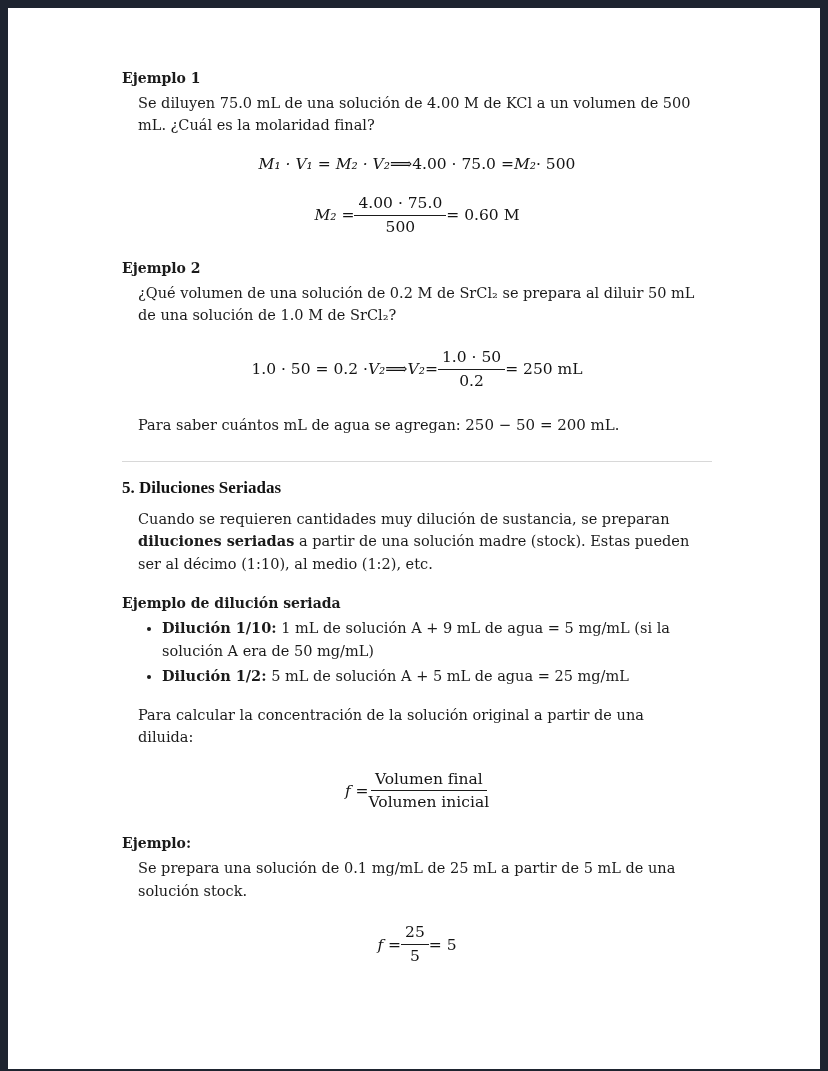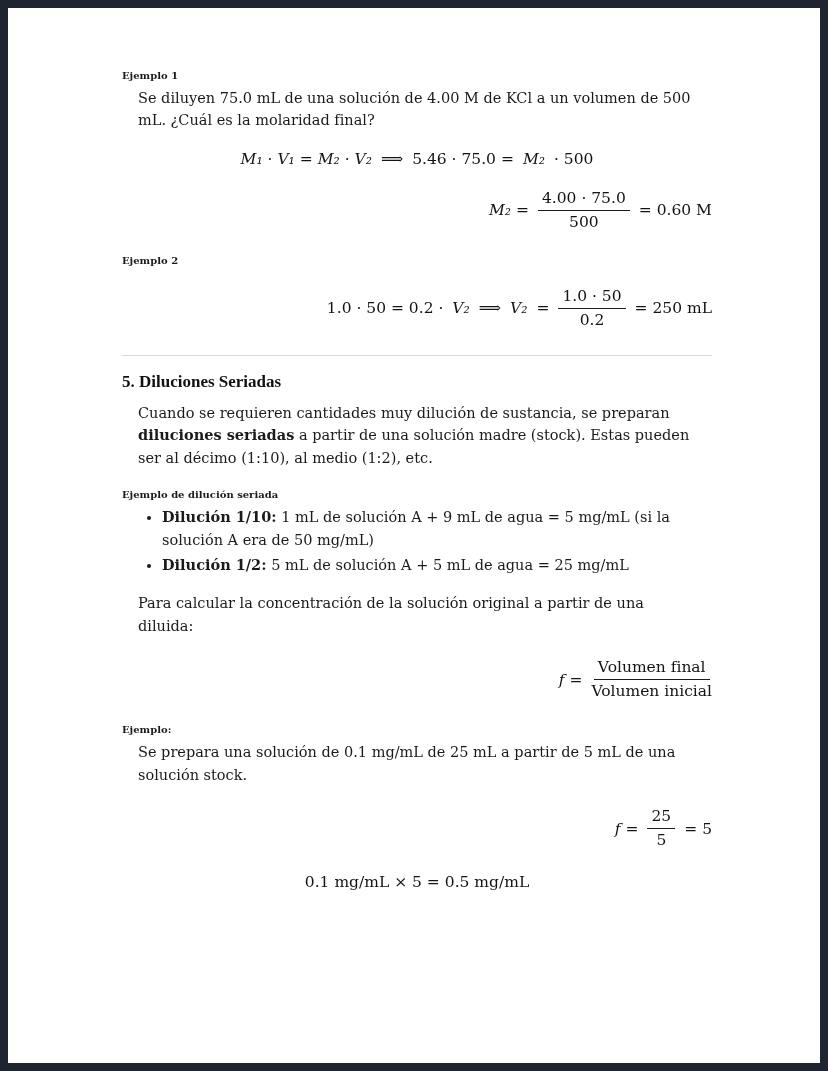--- a/index.html
+++ b/index.html
@@ -21,47 +21,46 @@
   .content { width: 590px; }
 
   h2.section-heading {
     font-size: 17px;
     font-weight: 700;
     margin: 16px 0 10px;
     color: #111;
     font-family: Liberation Serif, serif;
   }
   h3.example-heading {
-    font-size: 10px;
+    font-size: 14px;
     font-weight: 700;
     margin: 20px 0 6px;
   }
   h3.first { margin-top: 0; }
   p.body-text {
     font-size: 14.5px;
     line-height: 1.55;
     margin: 0 16px 10px;
   }
   hr.rule {
     border: none;
     border-top: 1px solid #d8d8d8;
     margin: 24px 0 6px;
   }
 
   .math-line {
     display: flex;
     justify-content: center;
     align-items: center;
-    gap: 9px;
     font-family: "DejaVu Serif", "Liberation Serif", serif;
     font-size: 15.5px;
     color: #141414;
     margin: 18px 0;
   }
-  .math-frac-line { margin: 20px 0 22px; justify-content: flex-end; }
+  .math-frac-line { margin: 20px 0 22px; }
   .var { font-style: italic; }
   .frac {
     display: inline-flex;
     flex-direction: column;
     align-items: center;
     text-align: center;
     line-height: 1.35;
   }
   .frac .num { border-bottom: 1.3px solid #1b1b1b; padding: 0 4px 1px; }
   .frac .den { padding-top: 1px; }
@@ -82,49 +81,51 @@
 
 <div class="page">
   <div class="content">
 
     <h3 class="example-heading first">Ejemplo 1</h3>
     <p class="body-text">Se diluyen 75.0 mL de una solución de 4.00 M de KCl a un volumen de 500 mL. ¿Cuál es la molaridad final?</p>
 
     <div class="math-line">
       <span class="var">M₁ · V₁ = M₂ · V₂</span>
       <span>⟹</span>
-      <span>5.46 · 75.0 =</span>
+      <span>4.00 · 75.0 =</span>
       <span class="var">M₂</span>
       <span>· 500</span>
     </div>
 
     <div class="math-line math-frac-line">
       <span class="var">M₂ =</span>
       <span class="frac">
         <span class="num">4.00 · 75.0</span>
         <span class="den">500</span>
       </span>
       <span>= 0.60 M</span>
     </div>
 
     <h3 class="example-heading">Ejemplo 2</h3>
+    <p class="body-text">¿Qué volumen de una solución de 0.2 M de SrCl₂ se prepara al diluir 50 mL de una solución de 1.0 M de SrCl₂?</p>
 
     <div class="math-line math-frac-line">
       <span>1.0 · 50 = 0.2 ·</span>
       <span class="var">V₂</span>
       <span>⟹</span>
       <span class="var">V₂</span>
       <span>=</span>
       <span class="frac">
         <span class="num">1.0 · 50</span>
         <span class="den">0.2</span>
       </span>
       <span>= 250 mL</span>
     </div>
 
+    <p class="body-text"><span>Para saber cuántos mL de agua se agregan: </span><span class="inline-math">250 − 50 = 200 mL</span><span>.</span></p>
 
     <hr class="rule">
 
     <h2 class="section-heading">5. Diluciones Seriadas</h2>
     <p class="body-text"><span>Cuando se requieren cantidades muy dilución de sustancia, se preparan </span><strong>diluciones seriadas</strong><span> a partir de una solución madre (stock). Estas pueden ser al décimo (1:10), al medio (1:2), etc.</span></p>
 
     <h3 class="example-heading">Ejemplo de dilución seriada</h3>
     <ul class="dilution-list">
       <li><strong>Dilución 1/10:</strong><span> 1 mL de solución A + 9 mL de agua = 5 mg/mL (si la solución A era de 50 mg/mL)</span></li>
       <li><strong>Dilución 1/2:</strong><span> 5 mL de solución A + 5 mL de agua = 25 mg/mL</span></li>
@@ -146,20 +147,17 @@
 
     <div class="math-line math-frac-line">
       <span class="var">f =</span>
       <span class="frac">
         <span class="num">25</span>
         <span class="den">5</span>
       </span>
       <span>= 5</span>
     </div>
 
-    <div class="math-line">
-      <span>0.1 mg/mL × 5 = 0.5 mg/mL</span>
-    </div>
 
 
   </div>
 
 </div>
 
 </body></html>

